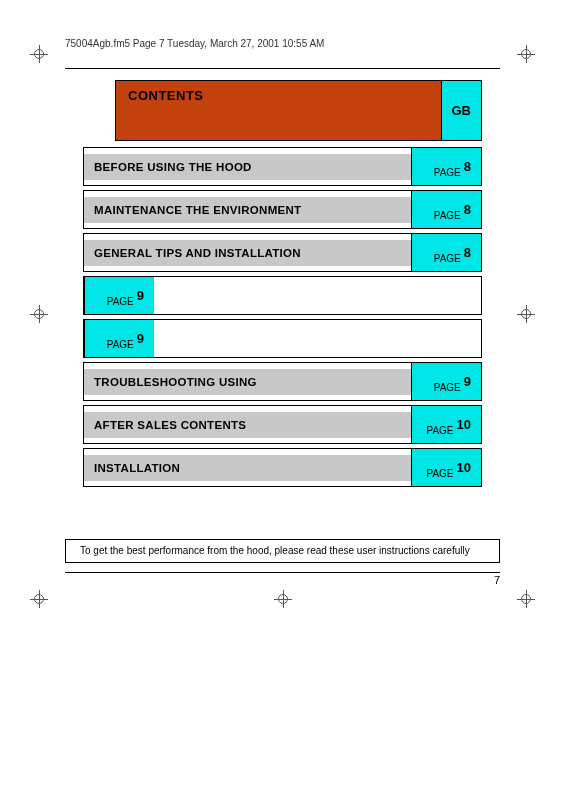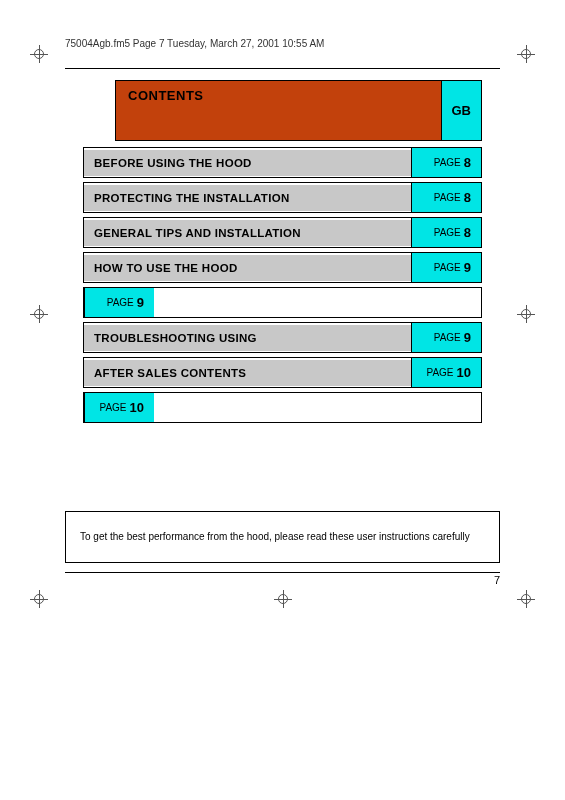--- a/index.html
+++ b/index.html
@@ -135,34 +135,35 @@
       justify-content: flex-end;
       min-width: 70px;
       border-left: 1.5px solid #000;
       white-space: nowrap;
     }
     .toc-page .page-word {
       font-weight: 400;
       font-size: 10px;
       margin-right: 3px;
       text-transform: uppercase;
+      margin-top: 12px;
     }
     .toc-page .page-num {
       font-weight: 900;
       font-size: 13px;
     }
 
     
     .bottom-note {
       position: absolute;
       bottom: 65px;
       left: 65px;
       right: 65px;
       border: 1.5px solid #000;
-      padding: 18px 14px;
+      padding: 4px 14px;
       font-size: 10px;
       color: #000;
       line-height: 1.4;
     }
 
     
     .page-number {
       position: absolute;
       bottom: 42px;
       right: 65px;
@@ -218,35 +219,34 @@
 
     <div id="toc-rows-container">
         <div class="toc-row">
           <div class="toc-label">BEFORE USING THE HOOD</div>
           <div class="toc-page">
             <span class="page-word">PAGE </span>
             <span class="page-num">8</span>
           </div>
         </div>
         <div class="toc-row">
-          <div class="toc-label">PROTECTING THE INSTALLATION</div>
+          <div class="toc-label">MAINTENANCE THE ENVIRONMENT</div>
           <div class="toc-page">
             <span class="page-word">PAGE </span>
             <span class="page-num">8</span>
           </div>
         </div>
         <div class="toc-row">
           <div class="toc-label">GENERAL TIPS AND INSTALLATION</div>
           <div class="toc-page">
             <span class="page-word">PAGE </span>
             <span class="page-num">8</span>
           </div>
         </div>
         <div class="toc-row">
-          <div class="toc-label">HOW TO USE THE HOOD</div>
           <div class="toc-page">
             <span class="page-word">PAGE </span>
             <span class="page-num">9</span>
           </div>
         </div>
         <div class="toc-row">
           <div class="toc-page">
             <span class="page-word">PAGE </span>
             <span class="page-num">9</span>
           </div>
@@ -259,20 +259,21 @@
           </div>
         </div>
         <div class="toc-row">
           <div class="toc-label">AFTER SALES CONTENTS</div>
           <div class="toc-page">
             <span class="page-word">PAGE </span>
             <span class="page-num">10</span>
           </div>
         </div>
         <div class="toc-row">
+          <div class="toc-label">INSTALLATION</div>
           <div class="toc-page">
             <span class="page-word">PAGE </span>
             <span class="page-num">10</span>
           </div>
         </div>
       </div>
 
   </div>
 
   <div class="bottom-note">

